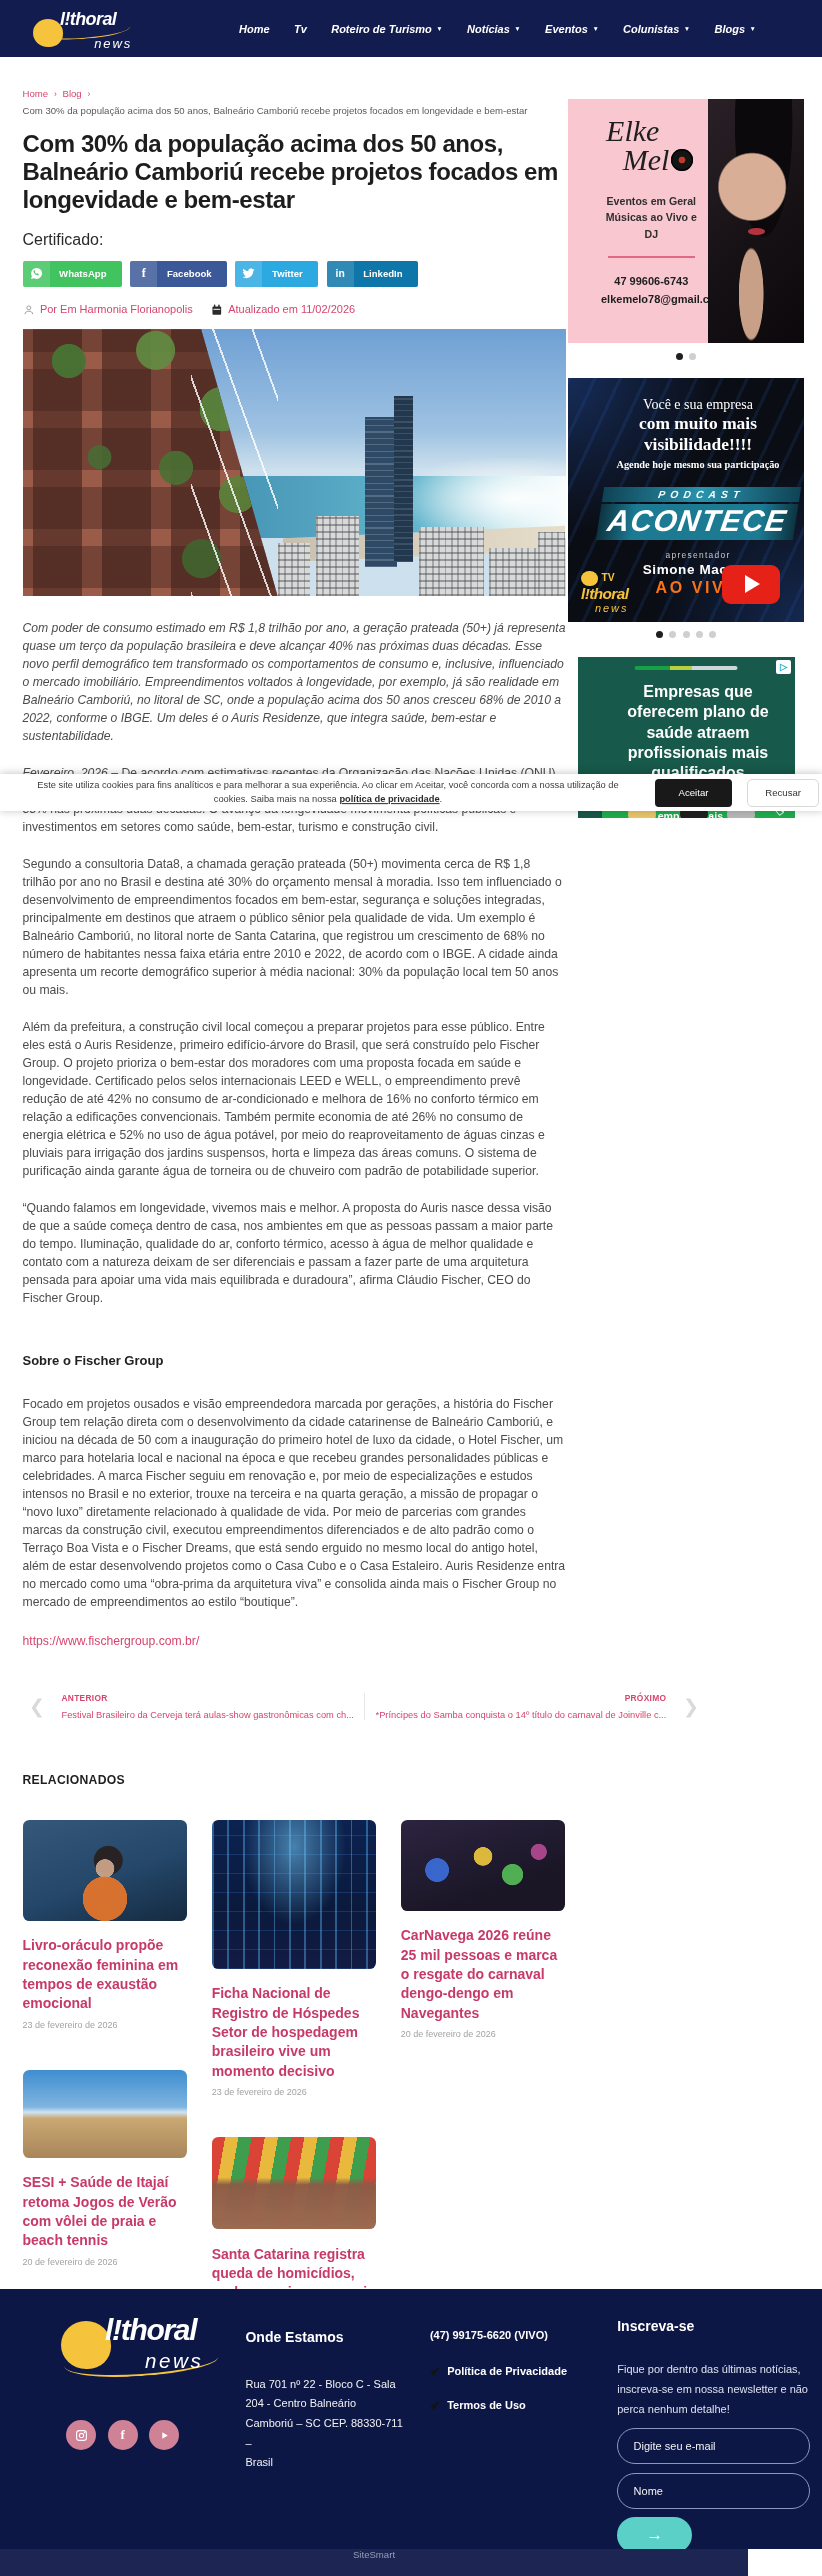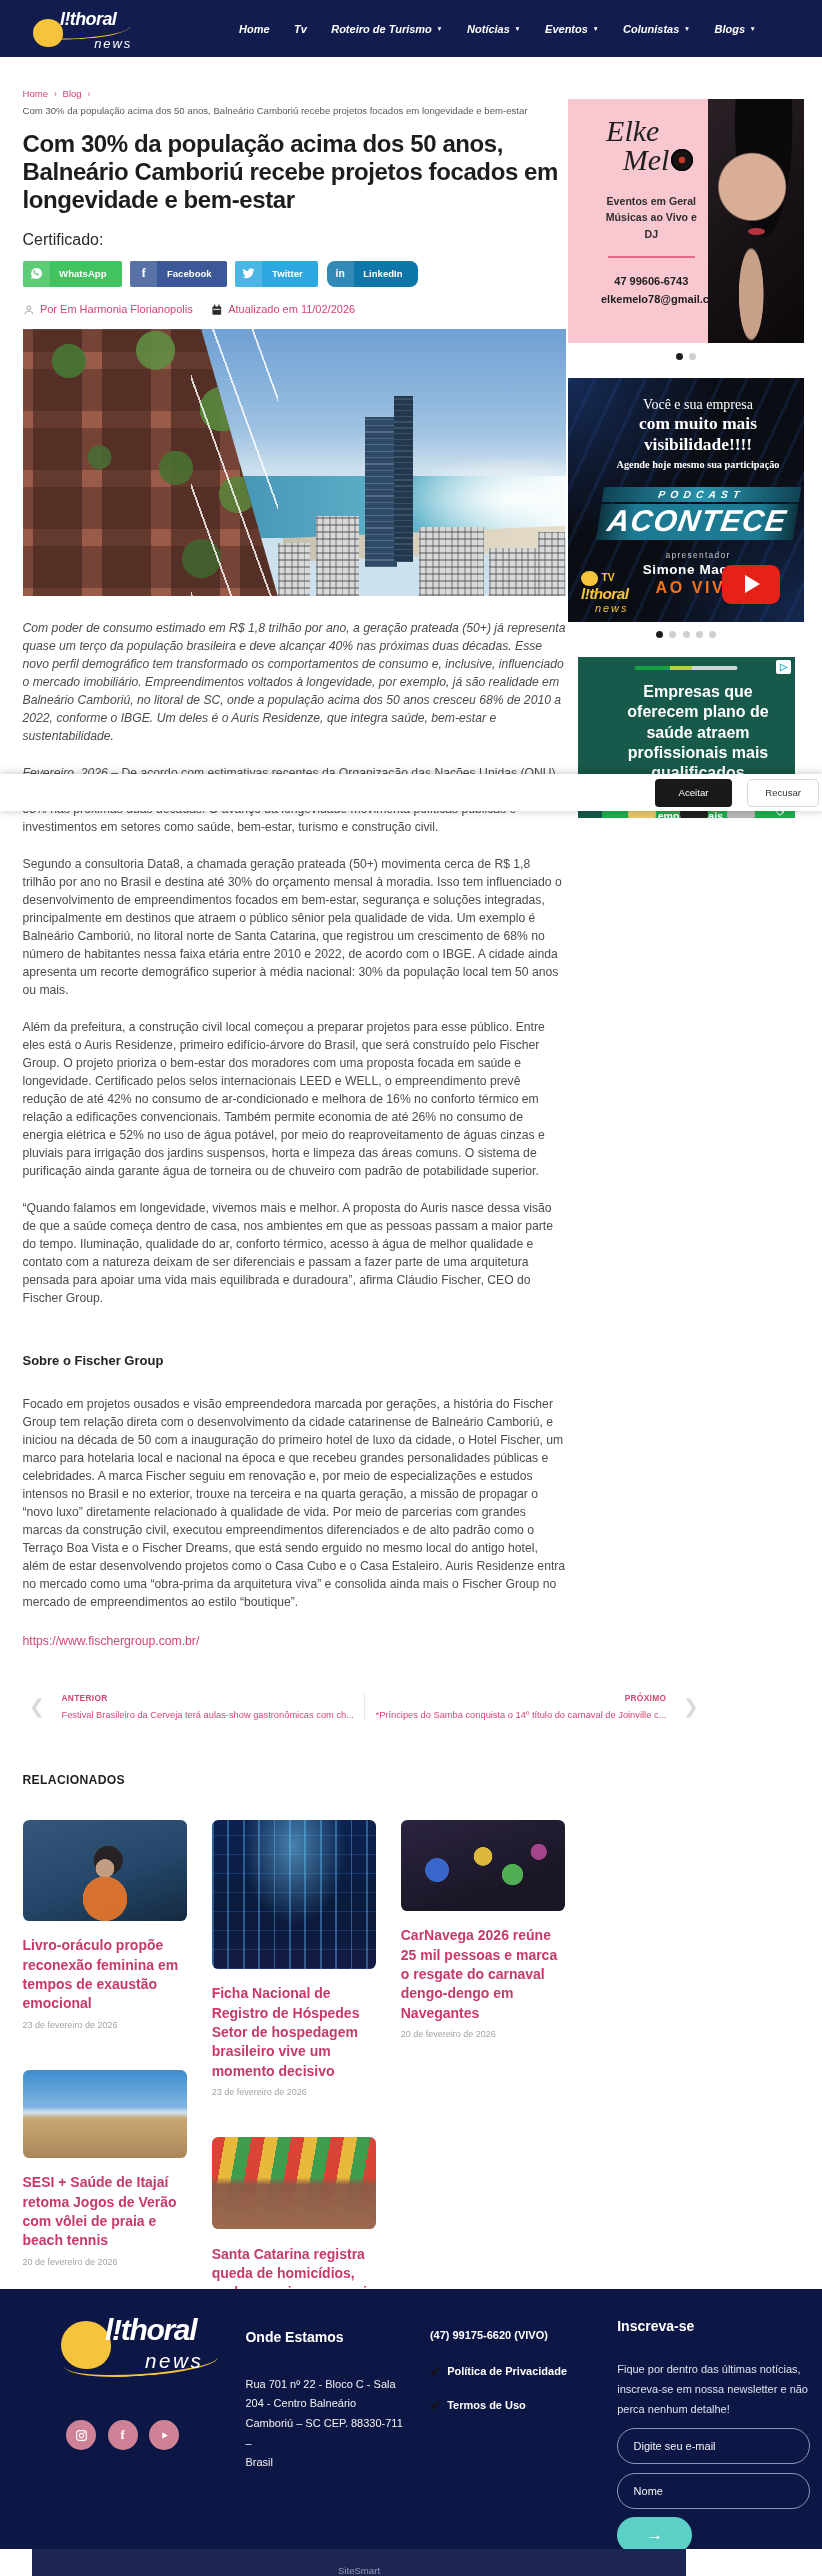--- a/index.html
+++ b/index.html
@@ -199,21 +199,21 @@
   .f-col3{width:193px;padding-top:15.4px;}
   .f-phone{font-size:11px;font-weight:bold;}
   .f-links{margin-top:23px;display:flex;flex-direction:column;gap:19px;}
   .f-link{display:flex;align-items:center;gap:6.4px;font-weight:bold;font-size:11px;cursor:pointer;}
   .f-check{color:#131313;font-size:13px;}
   .f-col4{width:212px;padding-top:5.1px;}
   .f-sub-text{margin-top:26px;width:193px;font-size:11px;line-height:1.8;color:#dde1ee;}
   .f-input{display:block;width:193px;height:36px;border:0.6px solid #8d97bb;border-radius:18.6px;background:transparent;color:#fff;padding:0 15.4px;font-size:11px;margin-top:8.4px;box-sizing:border-box;font-family:"Liberation Sans",sans-serif;}
   .f-input::placeholder{color:#fff;opacity:.95;}
   .f-submit{margin-top:8.4px;width:75px;height:36px;border:none;border-radius:18px;background:#5ad0c6;color:#fff;font-size:16.7px;cursor:pointer;}
-  .bottom-bar{position:absolute;top:2549px;left:0;width:654px;height:27px;background:#1d2653;display:flex;align-items:flex-end;justify-content:center;z-index:6;margin-left:32px;}
+  .bottom-bar{position:absolute;top:2549px;left:0;width:748px;height:27px;background:#1d2653;display:flex;align-items:flex-start;justify-content:center;z-index:6;}
   .bottom-bar span{color:#959db8;font-size:9.6px;cursor:pointer;}
 </style>
 </head>
 <body>
 
 <div class="page">
 
   <header class="site-header">
     <div class="logo">
       <div class="logo-swoosh"></div>
@@ -292,21 +292,21 @@
 
   <button class="share-btn" style="background: rgb(44, 169, 225);">
             <span class="share-icon">
               <svg viewBox="0 0 24 24">
                 <path fill="#fff" d="M23 5c-.8.4-1.7.6-2.6.8A4.5 4.5 0 0 0 22.4 3c-.9.5-1.9.9-2.9 1.1A4.5 4.5 0 0 0 11.7 8 12.8 12.8 0 0 1 2.4 3.3a4.5 4.5 0 0 0 1.4 6.1c-.7 0-1.4-.2-2-.5v.1c0 2.2 1.5 4 3.6 4.4-.4.1-.8.2-1.2.2-.3 0-.6 0-.9-.1a4.5 4.5 0 0 0 4.2 3.1A9 9 0 0 1 1 18.6a12.7 12.7 0 0 0 6.9 2c8.3 0 12.8-6.9 12.8-12.8v-.6c.9-.6 1.6-1.4 2.3-2.2z"></path>
               </svg>
             </span>
             <span class="lbl">Twitter</span>
           </button>
 
-  <button class="share-btn" style="background: rgb(14, 118, 168); border-radius: 8px;">
+  <button class="share-btn" style="background: rgb(14, 118, 168);">
             <span class="share-icon">
               <span class="glyph" style="font-family:'Liberation Sans',sans-serif;font-size:10.3px;">in</span>
             </span>
             <span class="lbl">LinkedIn</span>
           </button>
 </div>
 
       <div class="meta-row">
         <div class="meta-item">
           <svg viewBox="0 0 24 24" fill="none" stroke="#9a9a9a" stroke-width="2">
@@ -479,20 +479,23 @@
         </div>
         <div class="ah-person ah-p1"></div>
         <div class="ah-person ah-p2"></div>
         <div class="ah-person ah-p3"></div>
       </div>
 
     </aside>
   </div>
 
   <div class="cookie-banner">
+    <div class="cb-text">
+      <span>Este site utiliza cookies para fins analíticos e para melhorar a sua experiência. Ao clicar em Aceitar, você concorda com a nossa utilização de cookies. Saiba mais na nossa </span><a class="cb-link">política de privacidade</a><span>.</span>
+    </div>
     <button class="cb-accept">Aceitar</button>
     <button class="cb-refuse">Recusar</button>
   </div>
 
   <footer class="site-footer">
     <div class="f-inner">
       <div class="f-col1">
         <div class="f-logo">
           <div class="f-swoosh"></div>
           <div class="f-sun"></div>

